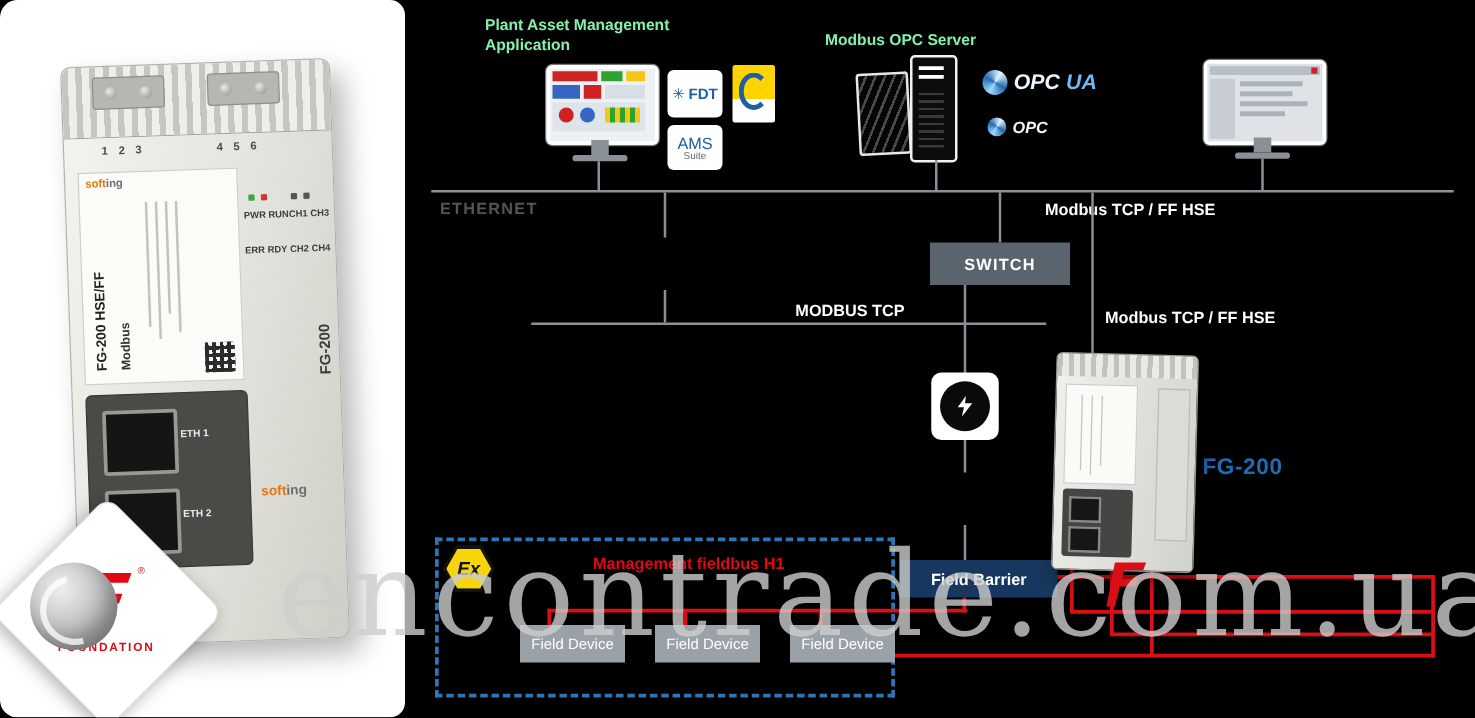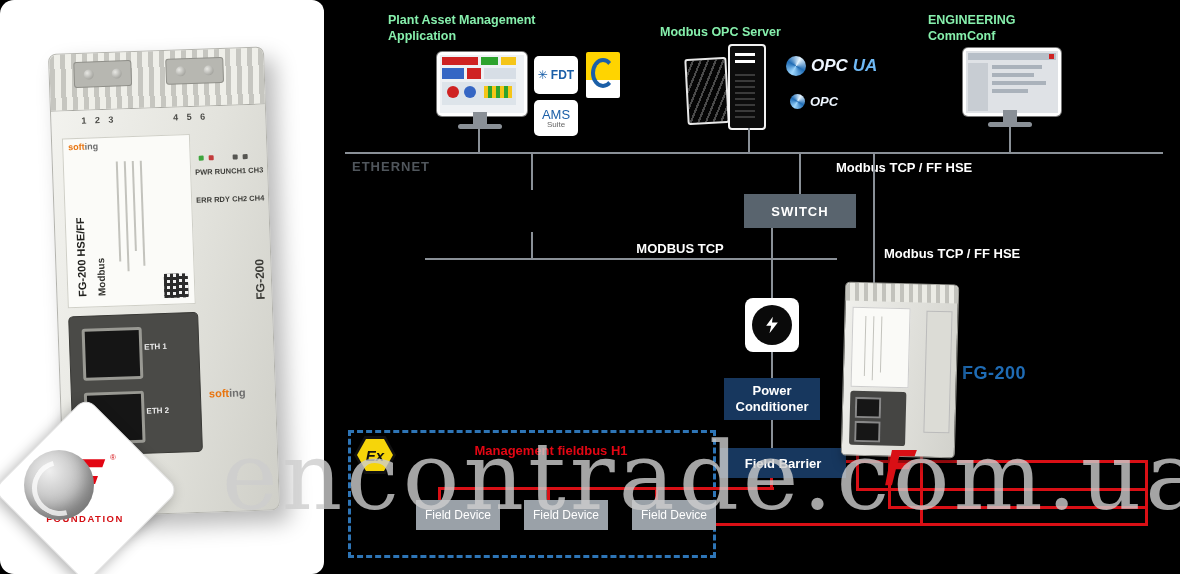--- a/index.html
+++ b/index.html
@@ -157,24 +157,20 @@
   <div style="position:absolute;left:786px;top:56px;display:flex;align-items:center;gap:5px;">
     <span class="swirl" style="width:20px;height:20px;"></span>
     <span class="opctxt" style="color:#eef6ff;font-size:17px;">OPC</span>
     <span class="opctxt" style="color:#6fb9f5;font-size:17px;">UA</span>
   </div>
   <div style="position:absolute;left:790px;top:94px;display:flex;align-items:center;gap:5px;">
     <span class="swirl" style="width:15px;height:15px;"></span>
     <span class="opctxt" style="color:#eef6ff;font-size:13px;">OPC</span>
   </div>
 
-  <div class="wtitle" style="left:928px;top:12px;width:165px;">
-    <div>ENGINEERING</div>
-    <div>CommConf</div>
-  </div>
   <div class="monitor" style="left:963px;top:48px;width:92px;height:62px;">
     <div class="screen" style="background:#dfe2e6;">
       <div style="position:absolute;left:2px;top:2px;right:2px;height:7px;background:#b7bfc8;">
         <span style="position:absolute;right:2px;top:1px;width:5px;height:5px;background:#cf2222;"></span>
       </div>
       <div style="position:absolute;left:2px;top:12px;width:20px;bottom:2px;background:#c8cdd3;"></div>
       <div style="position:absolute;left:26px;top:14px;width:50px;height:4px;background:#aab2bb;"></div>
       <div style="position:absolute;left:26px;top:22px;width:42px;height:4px;background:#aab2bb;"></div>
       <div style="position:absolute;left:26px;top:30px;width:54px;height:4px;background:#aab2bb;"></div>
       <div style="position:absolute;left:26px;top:38px;width:36px;height:4px;background:#aab2bb;"></div>
@@ -208,24 +204,20 @@
 
   <div style="position:absolute;left:745px;top:298px;width:54px;height:54px;background:#fff;border-radius:8px;display:flex;align-items:center;justify-content:center;z-index:13;">
     <div style="width:40px;height:40px;border-radius:50%;background:#0a0a0a;display:flex;align-items:center;justify-content:center;">
       <svg width="20" height="20" viewBox="0 0 24 24">
         <path d="M13 2 L5 13 H11 L9 22 L19 9 H12 Z" fill="#ffffff"></path>
       </svg>
     </div>
   </div>
 
   <div class="gline" style="left:771px;top:352px;width:2px;height:26px;"></div>
-  <div class="bluebox" style="left:724px;top:378px;width:96px;height:42px;font-size:13px;line-height:1.2;">
-    <span>Power</span>
-    <span>Conditioner</span>
-  </div>
   <div class="gline" style="left:771px;top:420px;width:2px;height:28px;"></div>
   <div class="bluebox" style="left:720px;top:448px;width:126px;height:30px;font-size:13px;">
     <span>Field Barrier</span>
   </div>
 
   <div class="mini">
     <div style="position:absolute;left:0;top:0;width:100%;height:18px;background:repeating-linear-gradient(90deg,#c2c2bc 0 4px,#ebebe5 4px 9px);border-radius:5px 5px 0 0;"></div>
     <div style="position:absolute;left:7px;top:24px;width:56px;height:78px;background:#fafaf7;border:1px solid #ccc;">
       <div class="vbar" style="left:12px;top:8px;height:60px;width:1px;"></div>
       <div class="vbar" style="left:20px;top:8px;height:64px;width:1px;"></div>

